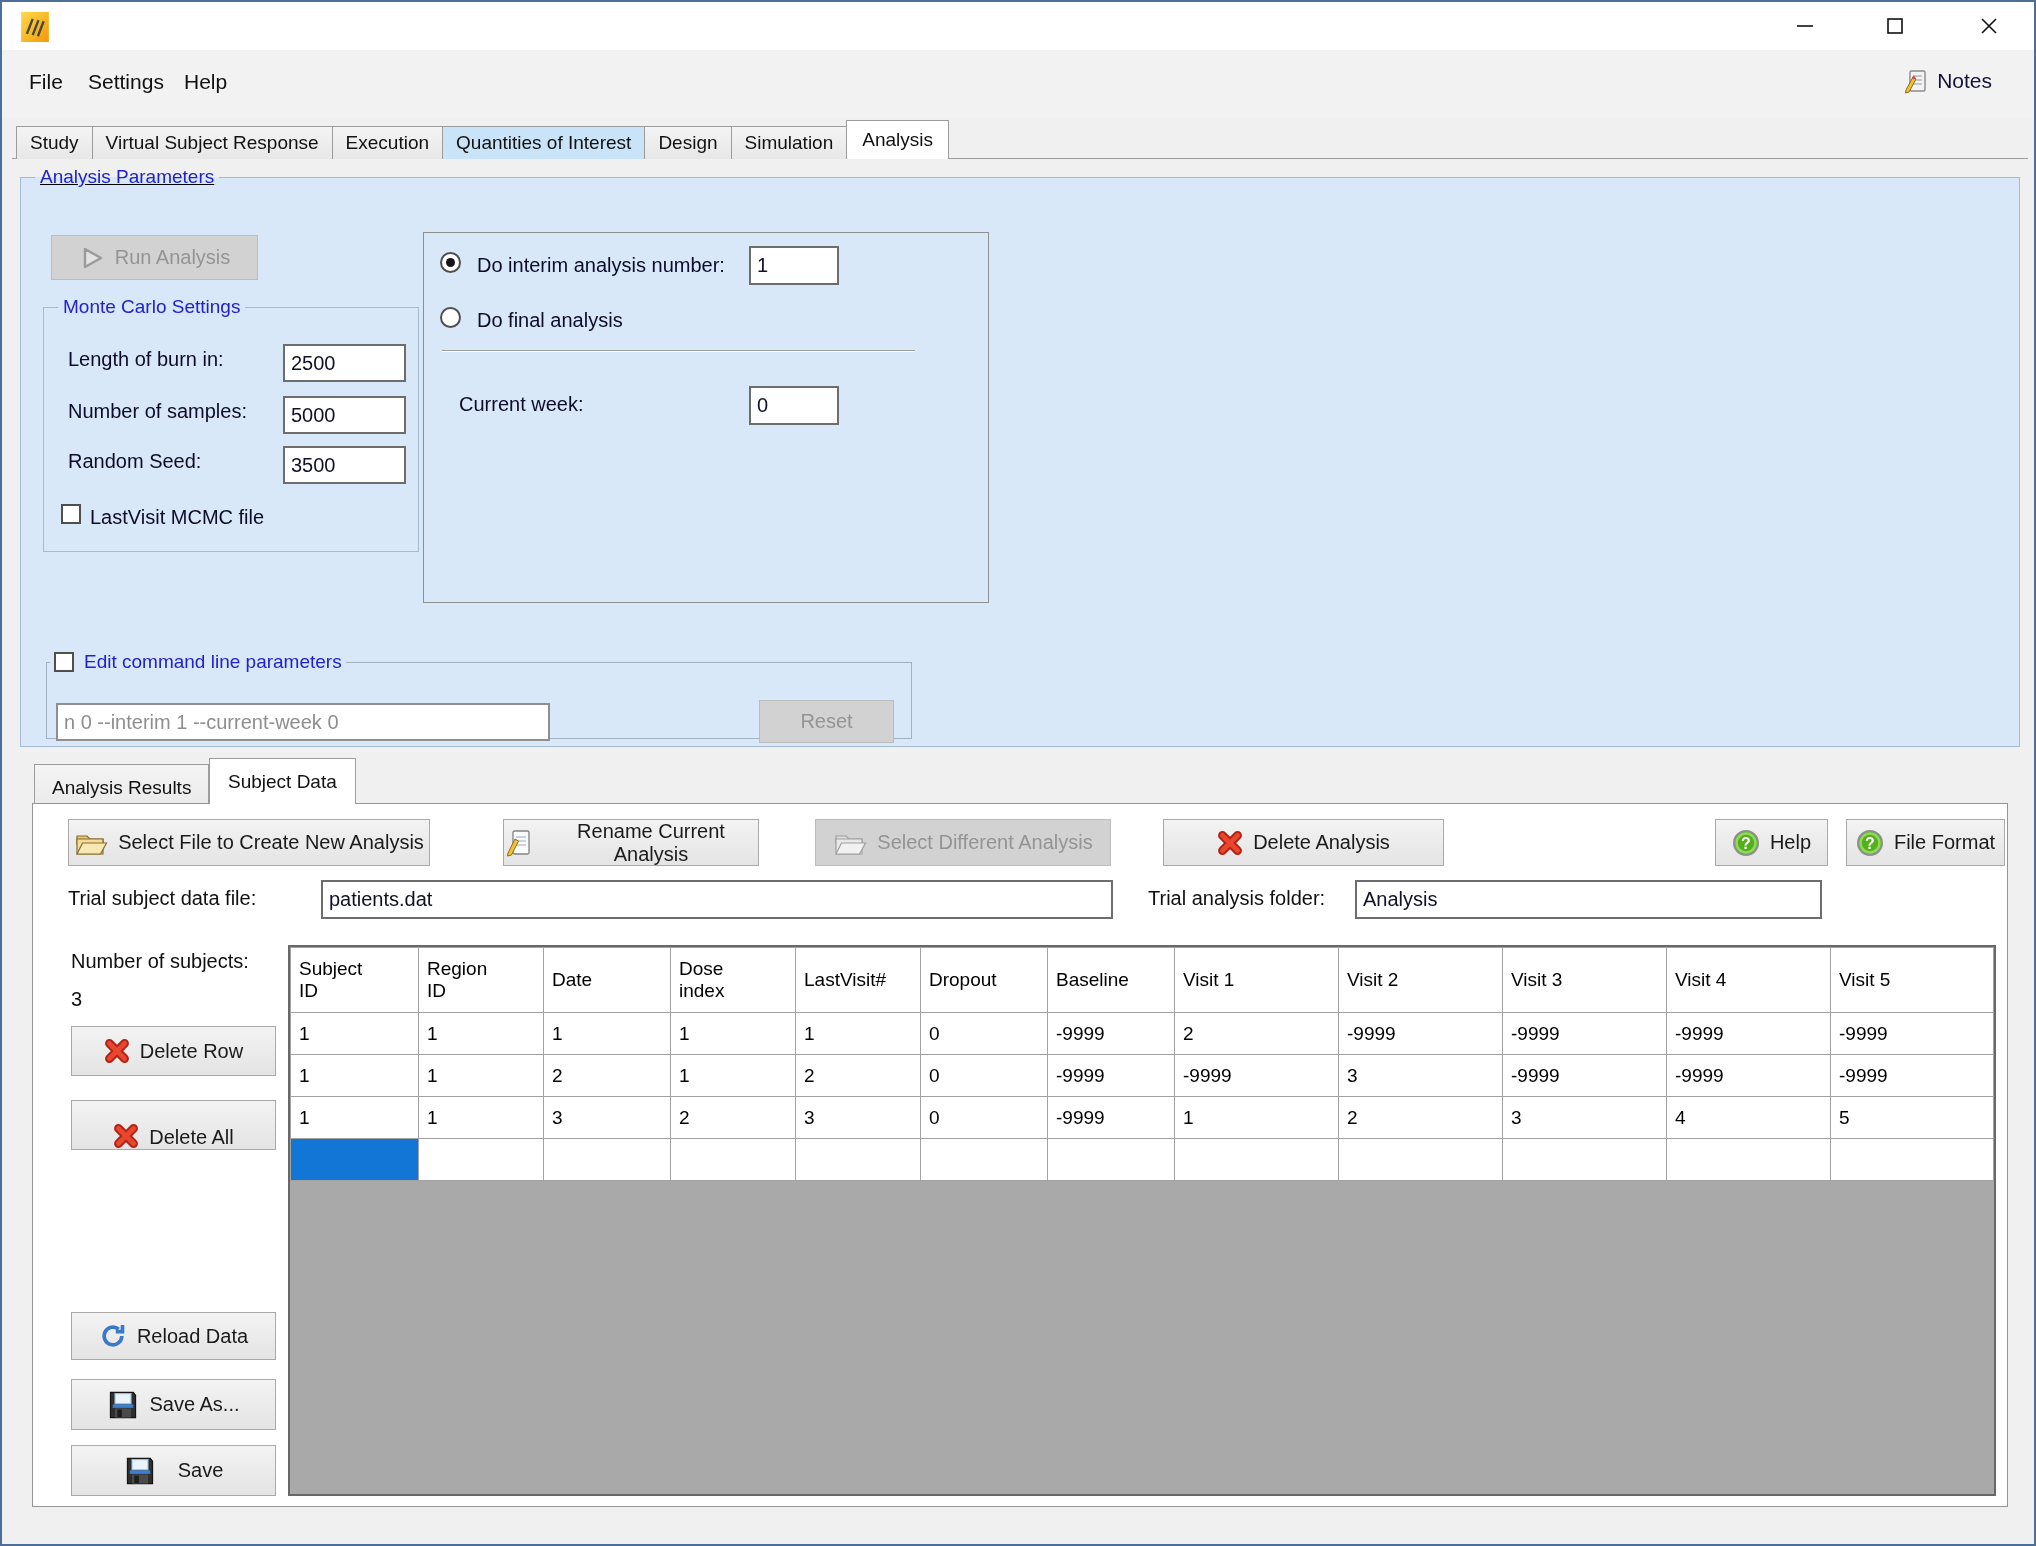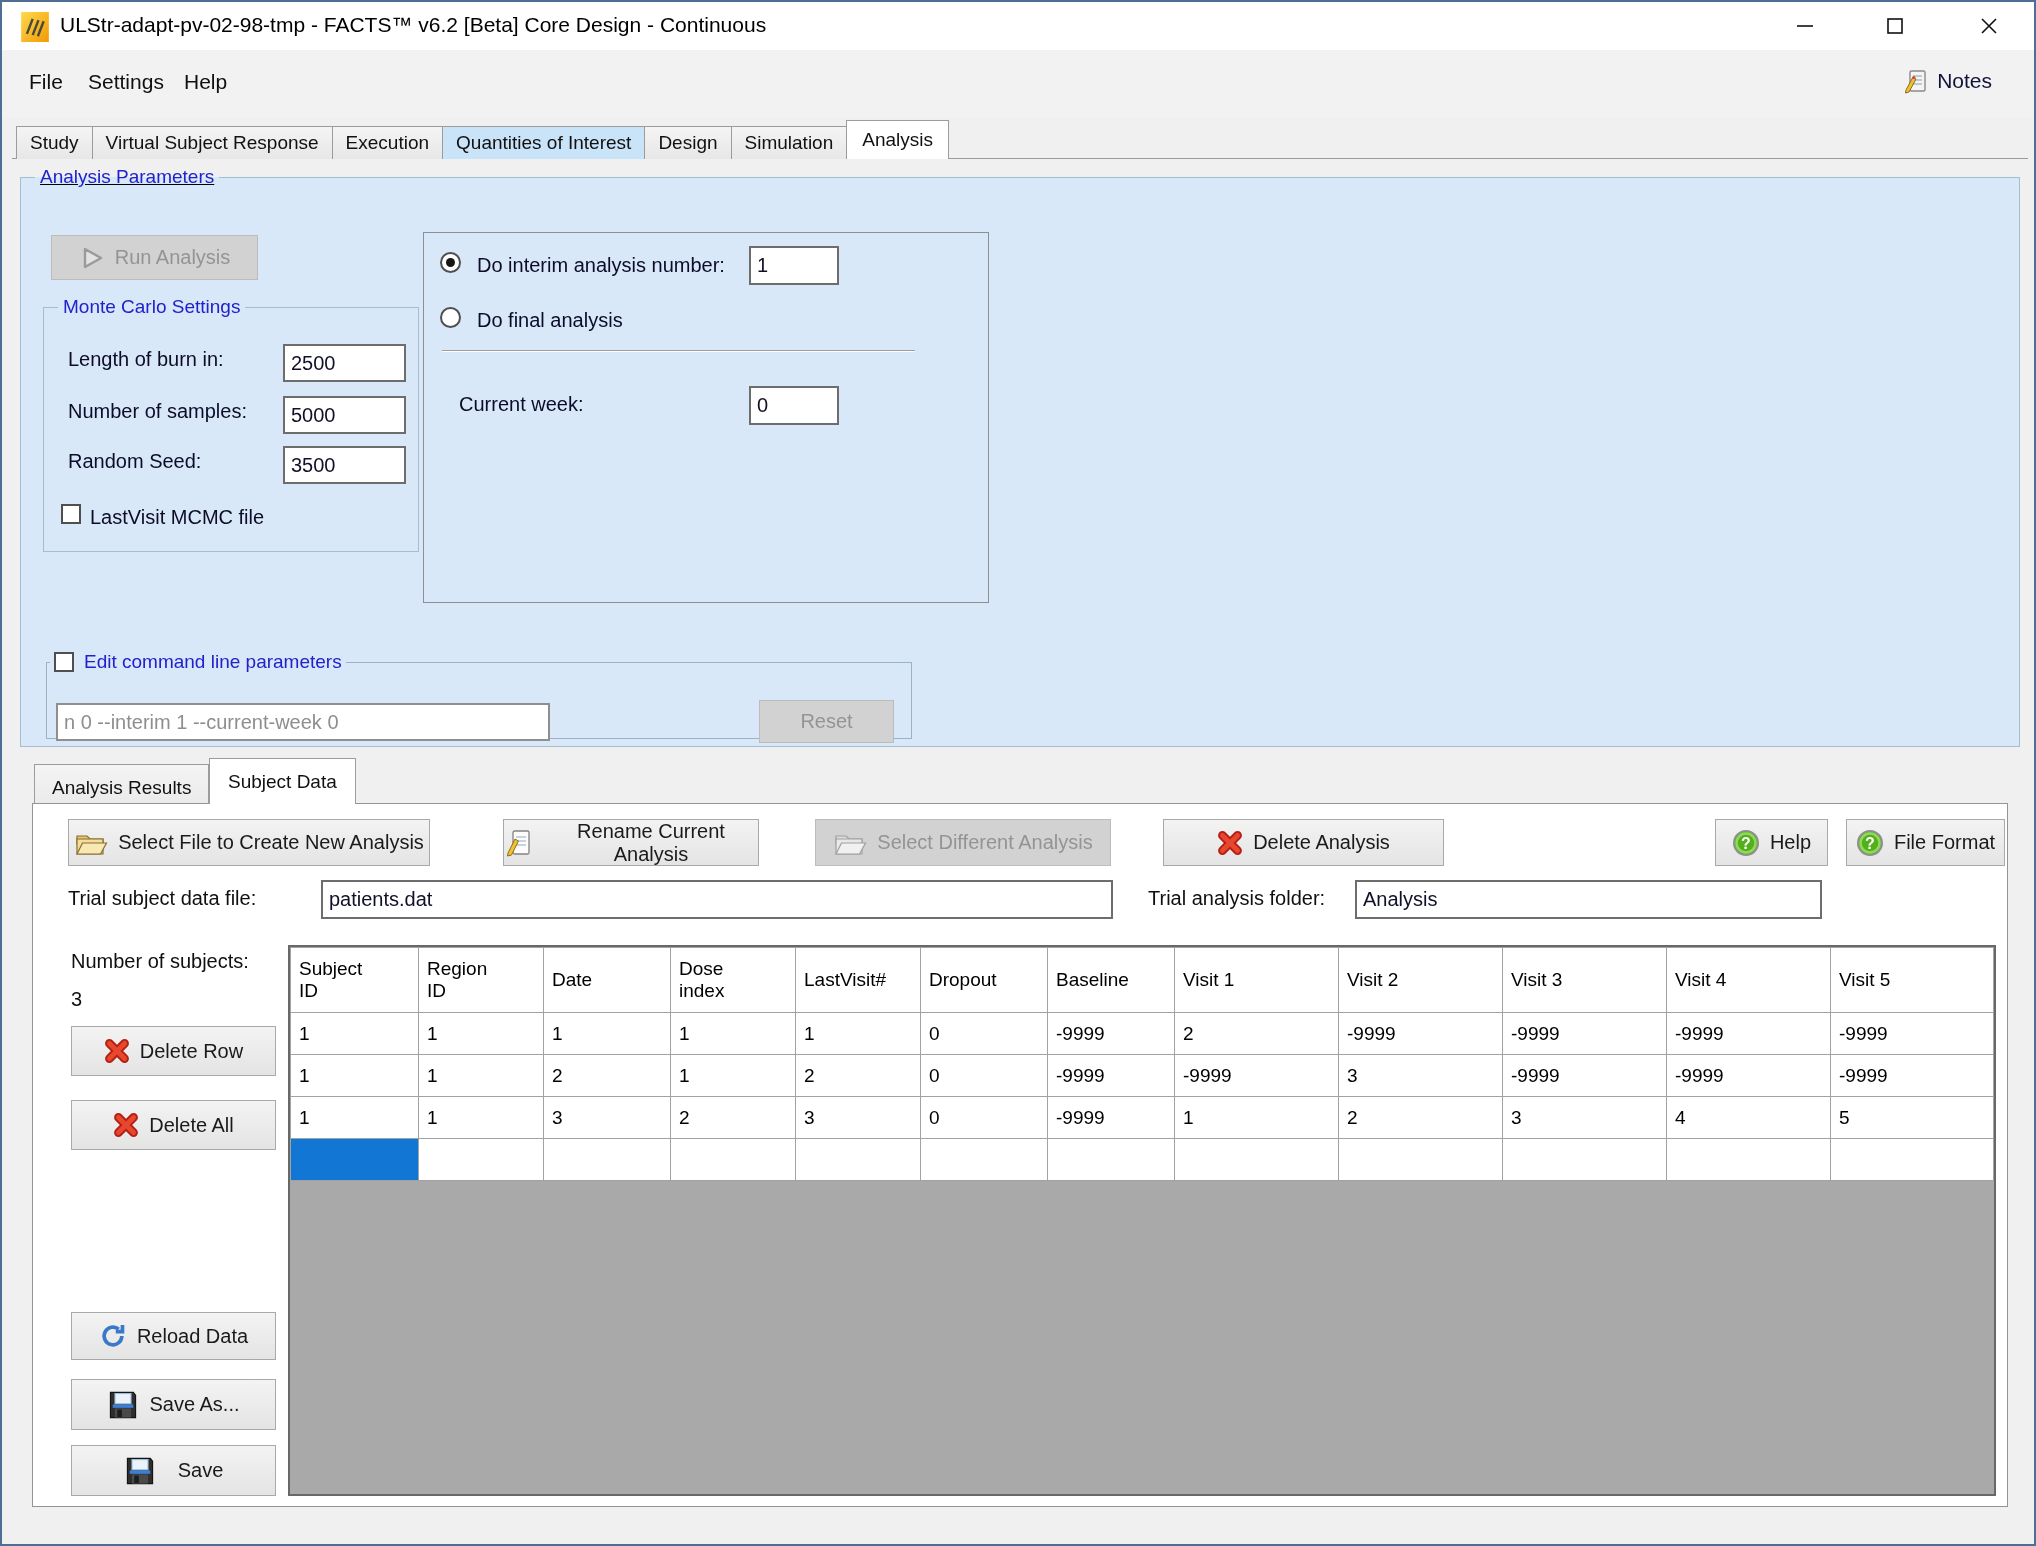--- a/index.html
+++ b/index.html
@@ -70,21 +70,21 @@
   #btnDelete{left:1130px;width:281px;}
   #btnHelp{left:1682px;width:113px;}
   #btnFileFormat{left:1813px;width:159px;}
 
   .pn-label{position:absolute;font-size:20px;color:#101010;white-space:nowrap;}
   #trialFileInput{left:288px;top:76px;width:792px;height:39px;}
   #folderInput{left:1322px;top:76px;width:467px;height:39px;}
 
   .side-btn{position:absolute;left:38px;width:205px;}
   #btnDeleteRow{top:222px;height:50px;}
-  #btnDeleteAll{top:296px;height:50px;}
+  #btnDeleteAll{top:296px;height:50px;align-items:flex-end;}
   #btnReload{top:508px;height:48px;}
   #btnSaveAs{top:575px;height:51px;}
   #btnSave{top:641px;height:51px;gap:22px;}
 
   #tableWrap{position:absolute;left:255px;top:141px;width:1708px;height:551px;border:2px solid #686868;background:#a9a9a9;overflow:hidden;}
   #subjectTable{border-collapse:collapse;table-layout:fixed;width:1704px;background:#fff;}
   #subjectTable th{height:65px;font-weight:normal;font-size:19px;text-align:left;vertical-align:middle;
        padding-left:8px;border:1px solid #a2a2a2;white-space:pre-line;background:#fff;line-height:1.15;color:#000;}
   #subjectTable td{height:42px;font-size:19px;text-align:left;padding-left:8px;border:1px solid #a2a2a2;background:#fff;color:#000;}
   #subjectTable td.sel{background:#1176d4;}
@@ -100,21 +100,20 @@
     <svg class="app-icon" viewBox="0 0 24 26">
       <defs>
           <linearGradient id="gApp" x1="0" y1="0" x2="1" y2="1">
         <stop offset="0" stop-color="#ffd94d"></stop>
             <stop offset="1" stop-color="#f29a06"></stop>
           </linearGradient>
         </defs>
       <rect width="24" height="26" fill="url(#gApp)"></rect>
       <path d="M5 19 L10 6 M10 20 L15 7 M14.5 21 L19.5 8" stroke="#4a4a3a" stroke-width="2.1" fill="none"></path>
     </svg>
-    <div class="title-text">ULStr-adapt-pv-02-98-tmp - FACTS™ v6.2 [Beta] Core Design - Continuous</div>
     <div class="win-btn win-min">
       <svg width="22" height="22" viewBox="0 0 22 22">
           <line x1="3" y1="11" x2="19" y2="11" stroke="#111" stroke-width="1.6"></line>
         </svg>
     </div>
     <div class="win-btn win-max">
       <svg width="22" height="22" viewBox="0 0 22 22">
           <rect x="4" y="4" width="14" height="14" fill="none" stroke="#111" stroke-width="1.6"></rect>
         </svg>
     </div>

